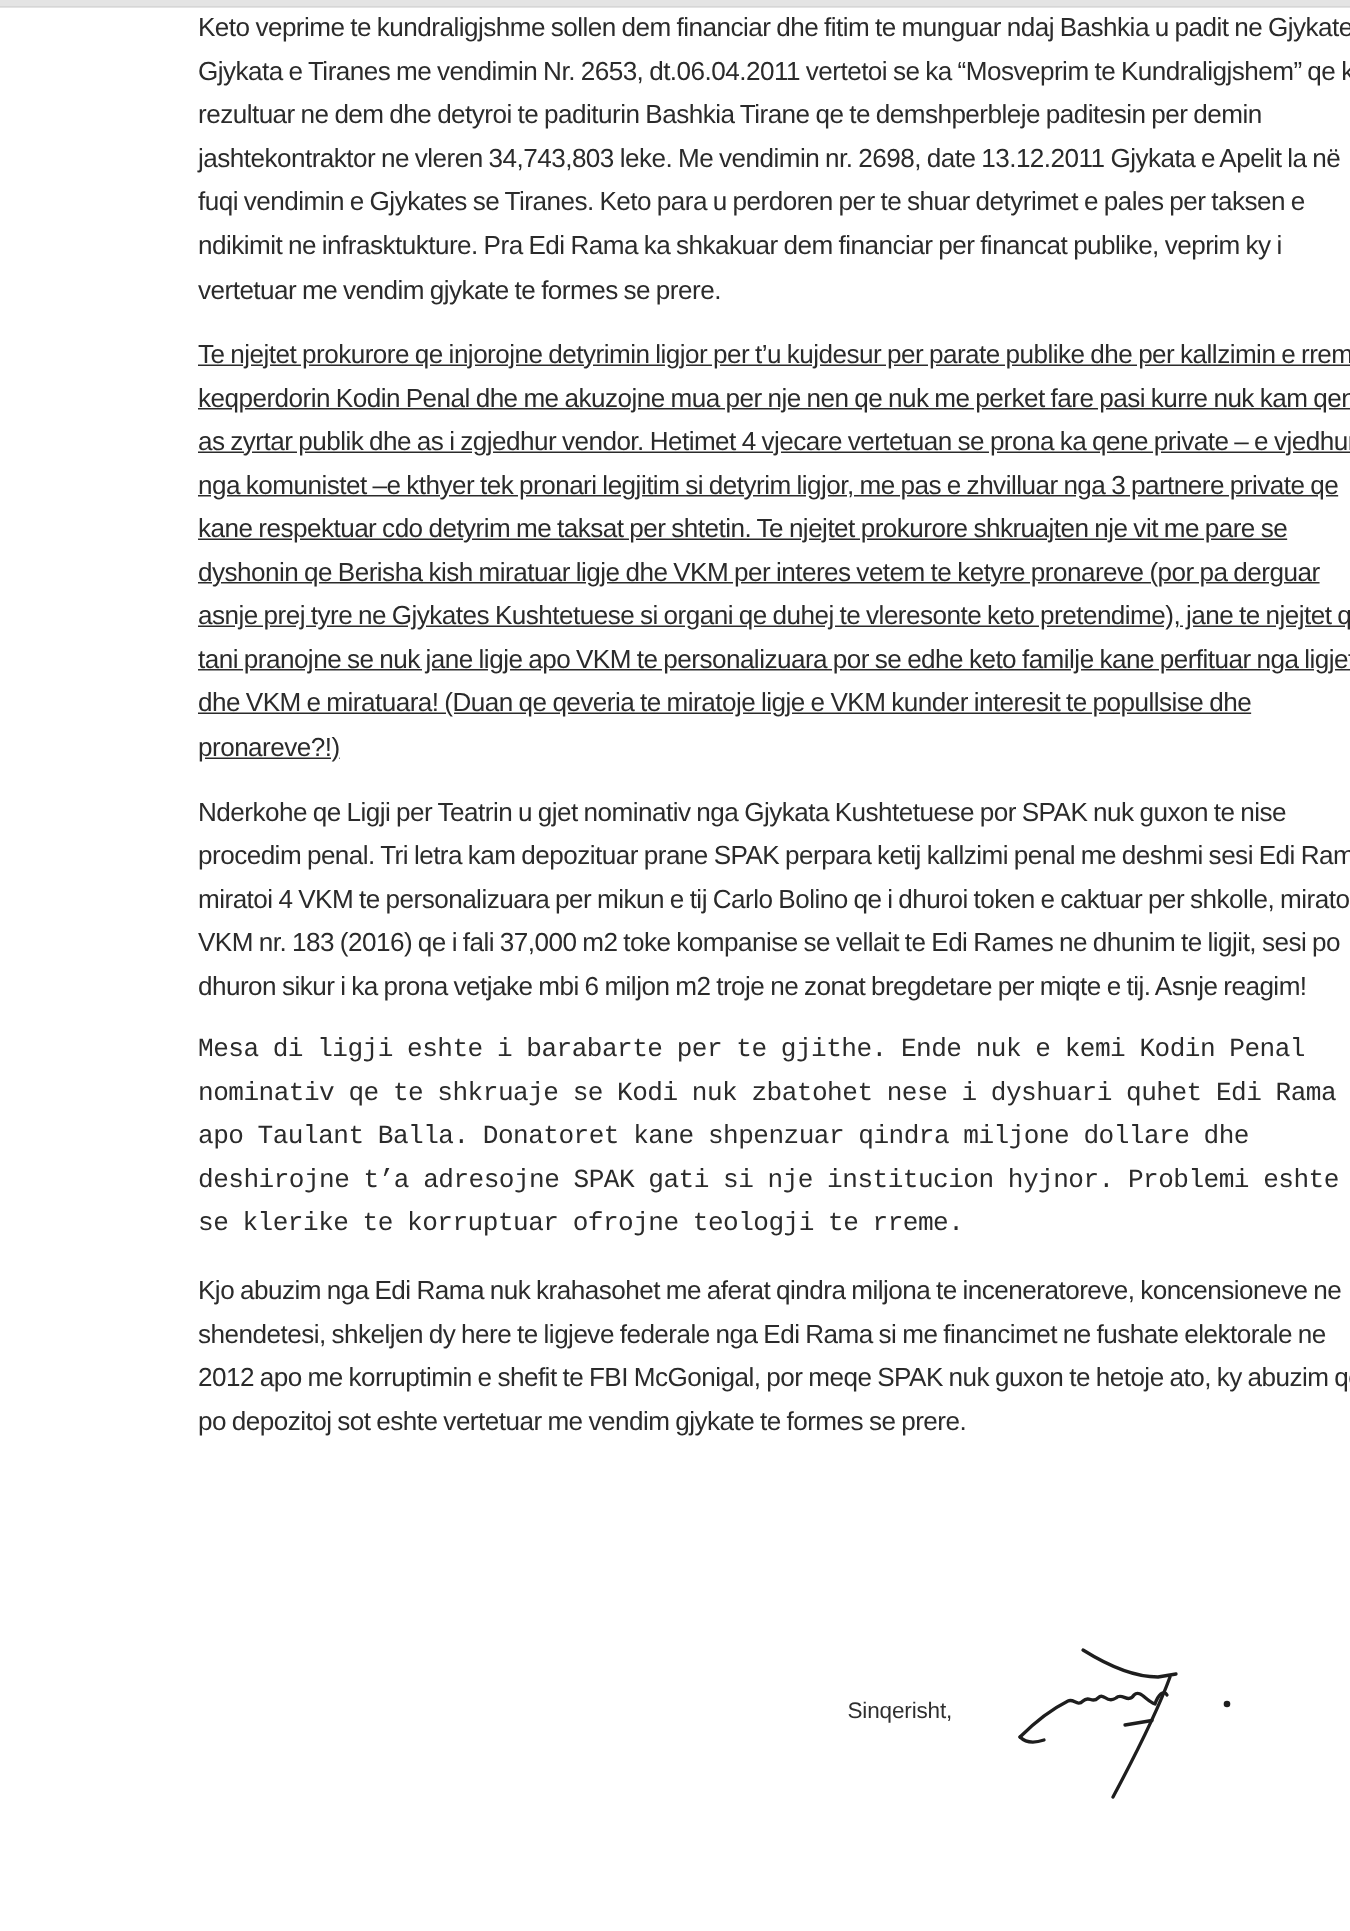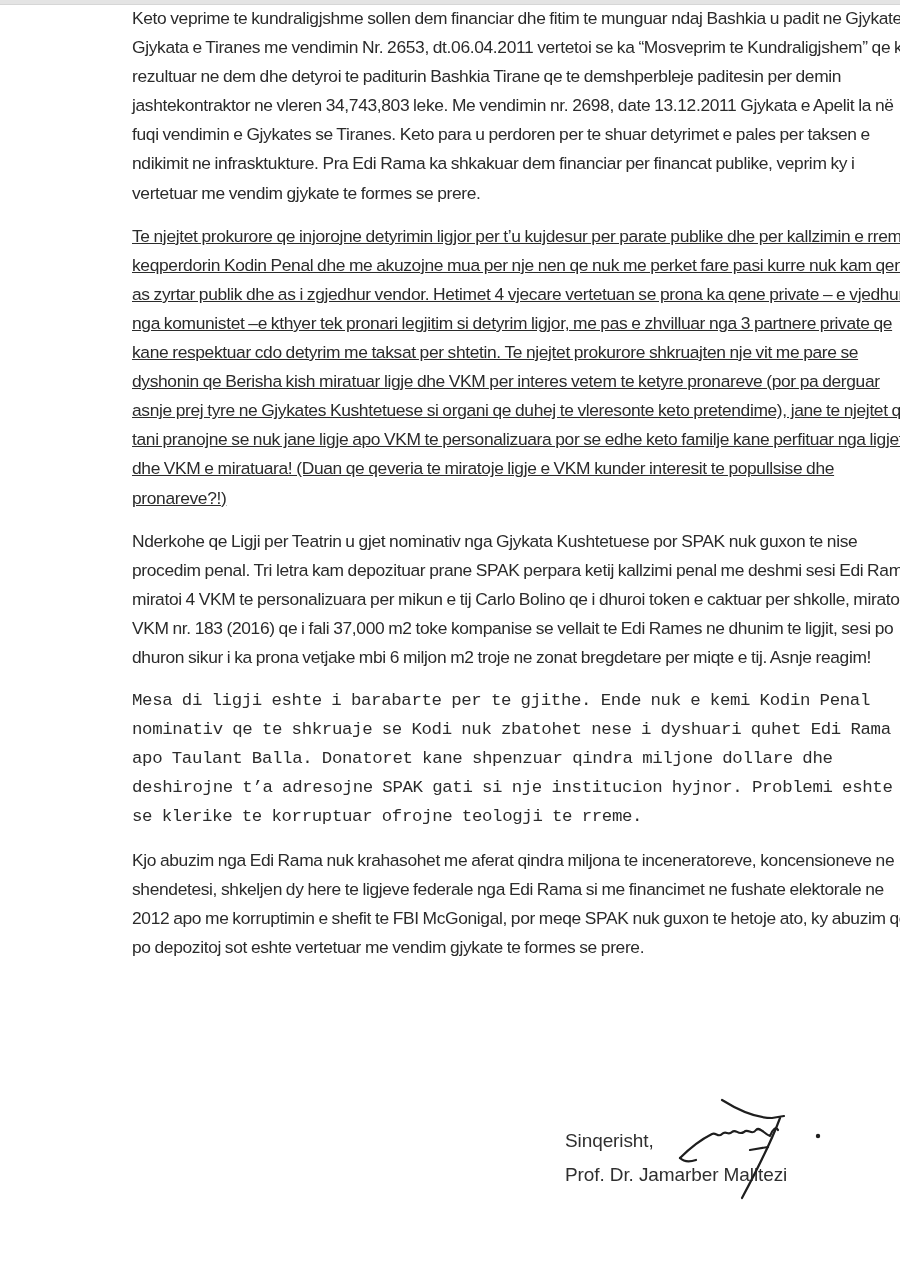--- a/index.html
+++ b/index.html
@@ -41,21 +41,21 @@
     .para.p1 { margin-bottom: 14px; }
     .para.p2 { margin-bottom: 14px; }
     .para.p3 { margin-bottom: 14px; text-decoration: underline; }
     .para.p4 { margin-bottom: 14px; }
     .para.p5 { margin-bottom: 14px; font-family: Liberation Mono, monospace; }
     .para.p6 { margin-bottom: 14px; }
     .closing {
       position: absolute;
       left: 565px;
       top: 1124px;
-      font-size: 19px;
+      font-size: 15px;
       color: #2f2f2f;
       letter-spacing: -0.1px;
     }
     .closing .line {
       display: block;
       line-height: 34px;
     }
     .signature {
       position: absolute;
       left: 660px;
@@ -72,21 +72,20 @@
 <div class="page">
   <p class="para p1">Keto veprime te kundraligjshme sollen dem financiar dhe fitim te munguar ndaj Bashkia u padit ne Gjykate. Gjykata e Tiranes me vendimin Nr. 2653, dt.06.04.2011 vertetoi se ka “Mosveprim te Kundraligjshem”  qe ka rezultuar ne dem dhe detyroi te paditurin Bashkia Tirane qe te demshperbleje paditesin per demin jashtekontraktor ne vleren 34,743,803 leke. Me vendimin nr. 2698, date 13.12.2011 Gjykata e Apelit la në fuqi vendimin e Gjykates se Tiranes. Keto para u perdoren per te shuar detyrimet e pales per taksen e ndikimit ne infrasktukture. Pra Edi Rama ka shkakuar dem financiar per financat publike, veprim ky i vertetuar me vendim gjykate te formes se prere.</p>
   <p class="para p3">Te njejtet prokurore qe injorojne detyrimin ligjor per t’u kujdesur per parate publike dhe per kallzimin e rreme, keqperdorin Kodin Penal dhe me akuzojne mua per nje nen qe nuk me perket fare pasi kurre nuk kam qene as zyrtar publik dhe as i zgjedhur vendor. Hetimet 4 vjecare vertetuan se prona ka qene private – e vjedhur nga komunistet –e kthyer tek pronari legjitim si detyrim ligjor, me pas e zhvilluar nga 3 partnere private qe kane respektuar cdo detyrim me taksat per shtetin. Te njejtet prokurore shkruajten nje vit me pare se dyshonin qe Berisha kish miratuar ligje dhe VKM per interes vetem te ketyre pronareve (por pa derguar asnje prej tyre ne Gjykates Kushtetuese si organi qe duhej te vleresonte keto pretendime), jane te njejtet qe tani pranojne se nuk jane ligje apo VKM te personalizuara por se edhe keto familje kane perfituar nga ligjet dhe VKM e miratuara! (Duan qe qeveria te miratoje ligje e VKM kunder interesit te popullsise dhe pronareve?!)</p>
   <p class="para p4">Nderkohe qe Ligji per Teatrin u gjet nominativ nga Gjykata Kushtetuese por SPAK nuk guxon te nise procedim penal. Tri letra kam depozituar prane SPAK perpara ketij kallzimi penal me deshmi sesi Edi Rama miratoi 4 VKM te personalizuara per mikun e tij Carlo Bolino qe i dhuroi token e caktuar per shkolle, miratoi VKM nr. 183 (2016) qe i fali 37,000 m2 toke kompanise se vellait te Edi Rames ne dhunim te ligjit, sesi po dhuron sikur i ka prona vetjake mbi 6 miljon m2 troje ne zonat bregdetare per miqte e tij. Asnje reagim!</p>
   <p class="para p5">Mesa di ligji eshte i barabarte per te gjithe. Ende nuk e kemi  Kodin Penal nominativ qe te shkruaje se Kodi nuk zbatohet nese i dyshuari quhet Edi Rama apo Taulant Balla. Donatoret kane shpenzuar qindra miljone dollare dhe deshirojne t’a adresojne SPAK gati si nje institucion hyjnor. Problemi eshte se klerike te korruptuar ofrojne teologji te rreme.</p>
   <p class="para p6">Kjo abuzim nga Edi Rama nuk krahasohet me aferat qindra miljona te inceneratoreve, koncensioneve ne shendetesi, shkeljen dy here te ligjeve federale nga Edi Rama si me financimet ne fushate elektorale ne 2012 apo me korruptimin e shefit te FBI McGonigal, por meqe SPAK nuk guxon te hetoje ato, ky abuzim qe po depozitoj sot eshte vertetuar me vendim gjykate te formes se prere.</p>
 </div>
 
 <div class="closing">
   <span class="line">Sinqerisht,</span>
-  <span class="line">Prof. Dr. Jamarber Malltezi</span>
 </div>
 
 <svg class="signature" viewBox="0 0 170 110">
   <g fill="none" stroke="#1e1e1e" stroke-width="2.2" stroke-linecap="round" stroke-linejoin="round">
 
     <path d="M62 10 C 78 20, 95 28, 112 28 L 124 26"></path>
 
     <path d="M20 68 C 30 58, 40 50, 52 44 C 56 42, 58 48, 62 44 C 66 40, 68 46, 72 42 C 76 38, 78 46, 84 42 C 88 38, 92 46, 96 40 C 100 36, 104 44, 110 46 C 112 40, 116 36, 118 40"></path>
     <path d="M20 68 C 24 72, 30 72, 36 70"></path>
 

